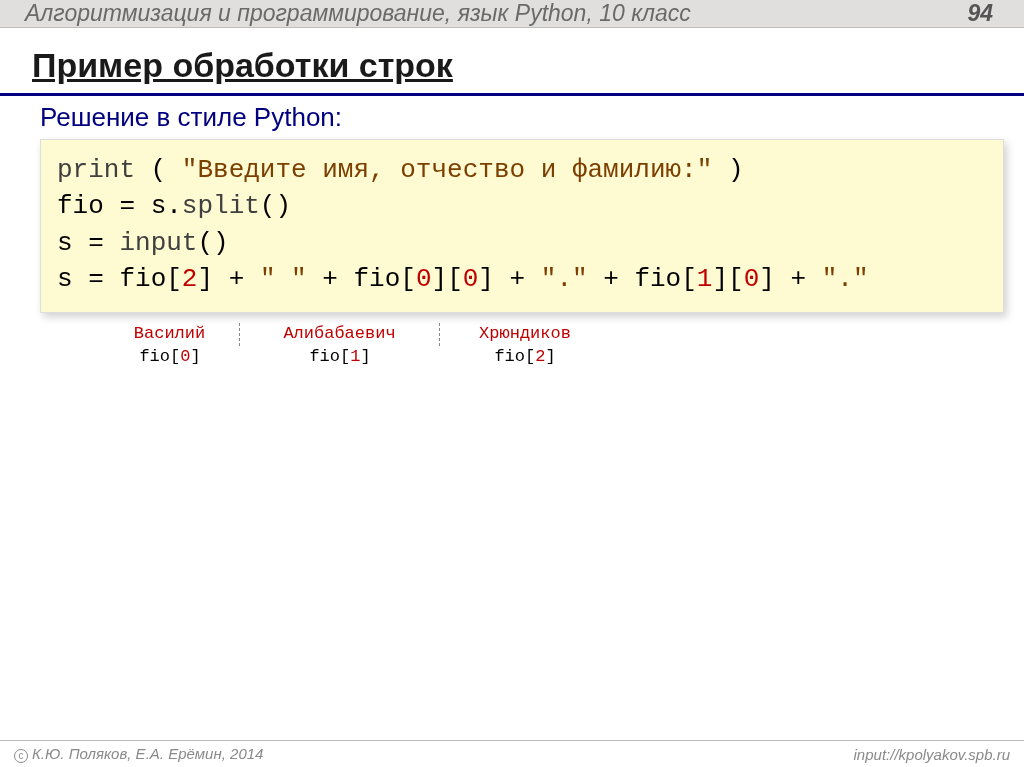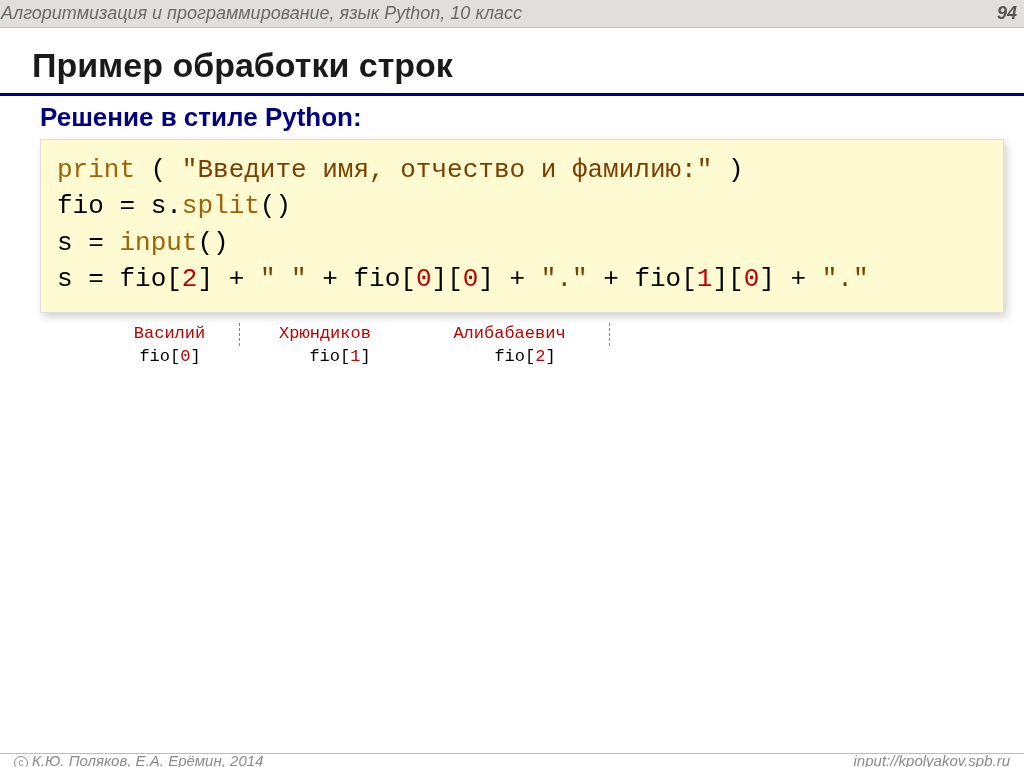--- a/index.html
+++ b/index.html
@@ -12,57 +12,58 @@
     background: #fff;
     position: relative;
   }
   .header-bar {
     background: #e1dede;
     border-bottom: 1px solid #bdbdbd;
     height: 28px;
     display: flex;
     align-items: center;
     justify-content: space-between;
-    padding: 0 1px;
+    padding: 0 25px;
     font-style: italic;
     color: #6a6a6a;
-    font-size: 18px;
+    font-size: 23px;
   }
   .page-number { font-weight: bold; color:#555; margin-right: 6px; margin-left: 34px;}
   .slide-title {
     margin: 18px 0 8px 32px;
     font-size: 34px;
     font-weight: bold;
     color: #1a1a1a;
+    text-decoration: underline;
   }
   .rule {
     height: 3px;
     background: #000080;
     margin: 0 0 6px 0;
     width: 100%;
   }
   .subtitle {
     margin: 6px 0 6px 40px;
     font-size: 26px;
-    font-weight: bold;
+    font-weight: normal;
     color: #000080;
   }
   .codebox {
     margin: 0 20px 8px 40px;
     background: #fefad2;
     border: 1px solid #ddd;
     box-shadow: 3px 4px 8px rgba(0,0,0,0.18);
     padding: 12px 16px 14px 16px;
     font-family: "Courier New", monospace;
     font-size: 26px;
     line-height: 1.4;
     color: #000;
     white-space: nowrap;
   }
-  .kw-blue { color: #a16207; }
+  .kw-blue { color: #404040; }
   .kw-brown { color: #7b3f00; }
   .num-red { color: #c00000; }
   .example-area {
     margin-top: 10px;
     margin-left: 100px;
     font-family: "Courier New", monospace;
     font-size: 17px;
     line-height: 1.35;
   }
   .example-row {
@@ -76,21 +77,21 @@
   .ex-col.bordered {
     border-right: 1px dashed #888;
   }
   .ex-name { color: #c00000; }
   .ex-idx { color: #000; }
   .footer-bar {
     position: absolute;
     bottom: 0;
     left: 0;
     right: 0;
-    height: 14px;
+    height: 27px;
     border-top: 1px solid #bdbdbd;
     display: flex;
     align-items: center;
     justify-content: space-between;
     padding: 0 14px;
     font-style: italic;
     color: #8a8a8a;
     font-size: 15px;
   }
   .copyright-icon {
@@ -129,22 +130,22 @@
     <span>s</span><span> = </span><span class="kw-blue">input</span><span>()</span>
   </div>
   <div>
     <span>s</span><span> = </span><span>fio[</span><span class="num-red">2</span><span>]</span><span> + </span><span class="kw-brown">" "</span><span> + </span><span>fio[</span><span class="num-red">0</span><span>][</span><span class="num-red">0</span><span>]</span><span> + </span><span class="kw-brown">"."</span><span> + </span><span>fio[</span><span class="num-red">1</span><span>][</span><span class="num-red">0</span><span>]</span><span> + </span><span class="kw-brown">"."</span>
   </div>
 </div>
 
 <div class="example-area">
   <div class="example-row">
     <div class="ex-col bordered" style="width:140px"><span class="ex-name">Василий</span></div>
+    <div class="ex-col bordered" style="width:200px"><span class="ex-name">Алибабаевич</span></div>
     <div class="ex-col" style="width:170px"><span class="ex-name">Хрюндиков</span></div>
-    <div class="ex-col bordered" style="width:200px"><span class="ex-name">Алибабаевич</span></div>
   </div>
   <div class="example-row">
     <div class="ex-col" style="width:140px">
       <span class="ex-idx">fio[</span><span class="num-red">0</span><span class="ex-idx">]</span>
     </div>
     <div class="ex-col" style="width:200px">
       <span class="ex-idx">fio[</span><span class="num-red">1</span><span class="ex-idx">]</span>
     </div>
     <div class="ex-col" style="width:170px">
       <span class="ex-idx">fio[</span><span class="num-red">2</span><span class="ex-idx">]</span>

